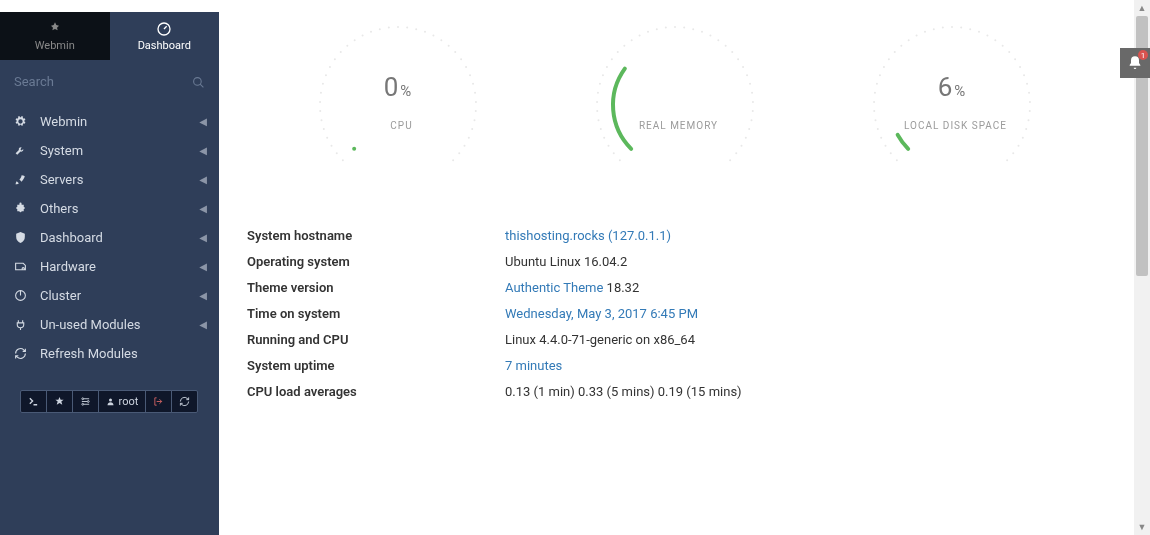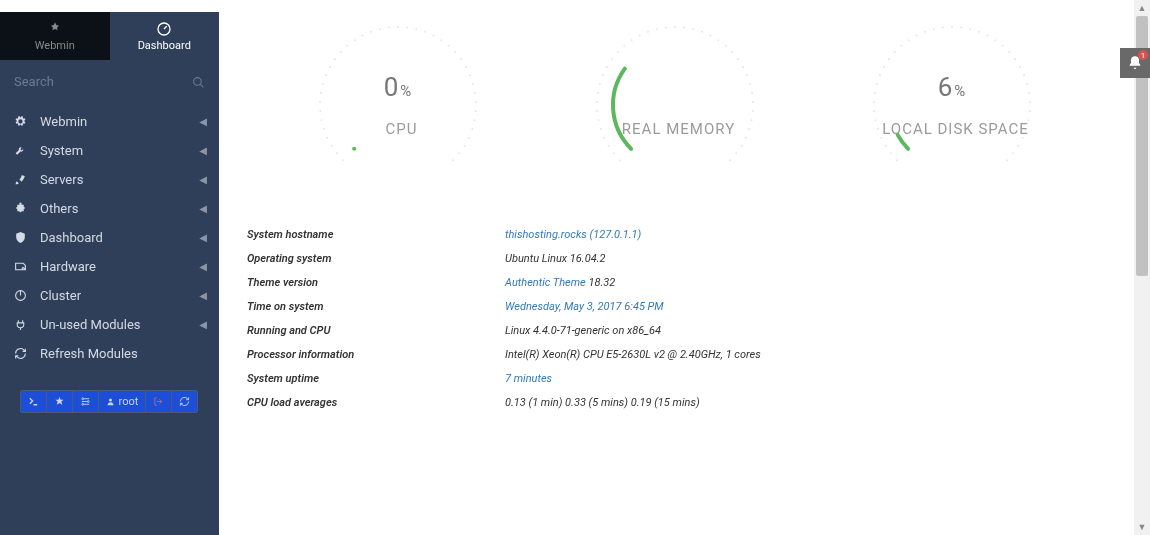--- a/index.html
+++ b/index.html
@@ -16,39 +16,39 @@
 .search input { width: 100%; background: transparent; border: none; color: #cdd4df; font-size: 13px; padding: 6px 4px; outline: none; }
 .search input::placeholder { color: #6a7a94; }
 .search .sicon { position: absolute; right: 14px; top: 14px; color: #6a7a94; }
 
 .nav { padding-top: 4px; }
 .nav-item { display: flex; align-items: center; padding: 7px 14px; font-size: 13px; cursor: pointer; position: relative; color: #d5dbe4; }
 .nav-item .nicon { width: 16px; display: inline-flex; margin-right: 10px; }
 .nav-item .chev { position: absolute; right: 12px; font-size: 10px; color: #8b95a7; }
 
 .toolbar { margin: 22px 14px; display: flex; justify-content: center; }
-.toolbar .tb { border: 1px solid #4a5a76; padding: 4px 7px; font-size: 11px; color: #cdd4df; display: inline-flex; align-items: center; gap: 4px; cursor: pointer; margin-left: -1px; background: #1d4ed8; }
+.toolbar .tb { border: 1px solid #4a5a76; padding: 4px 7px; font-size: 11px; color: #cdd4df; display: inline-flex; align-items: center; gap: 4px; cursor: pointer; margin-left: -1px; background: #0f172a; }
 .toolbar .tb:first-child { border-radius: 2px 0 0 2px; }
 .toolbar .tb:last-child { border-radius: 0 2px 2px 0; }
 .toolbar .tb.red { color: #d06262; }
 
 .main { position: absolute; left: 219px; top: 0; right: 20px; height: 535px; overflow-y: auto; padding-right: 0; }
 .header { display: flex; justify-content: space-between; align-items: center; padding: 18px 28px 14px 28px; }
 .title { font-size: 22px; color: #333; font-weight: 500; }
 .refresh-btn { width: 32px; height: 32px; background: #5cb85c; color: #fff; display: flex; align-items: center; justify-content: center; border-radius: 2px; cursor: pointer; }
 
 .gauges { display: flex; justify-content: space-around; padding: 20px 40px 28px; }
 .gauge { text-align: center; position: relative; width: 180px; }
 .gauge svg { width: 170px; height: 170px; }
 .gauge .val { position: absolute; top: 52px; left: 0; right: 0; font-size: 26px; color: #777; font-weight: 400; }
 .gauge .val .pct { font-size: 15px; margin-left: 2px; }
-.gauge .lbl { font-size: 15px; color: #9b9b9b; letter-spacing: 1px; position: absolute; top: 100px; left: 8px; right: 0; }
+.gauge .lbl { font-size: 10px; color: #9b9b9b; letter-spacing: 1px; position: absolute; top: 100px; left: 8px; right: 0; }
 
 .info { padding: 0 28px 40px; }
-.row { display: flex; font-size: 11px; padding: 5.5px 0; color: #333; font-style: italic; }
+.row { display: flex; font-size: 13px; padding: 5.5px 0; color: #333; }
 .row .k { width: 258px; font-weight: 600; }
 .row .v { flex: 1; }
 .row .v a, .row .v .link { color: #337ab7; text-decoration: none; }
 
 .rscroll { position: absolute; right: 0; top: 0; width: 16px; height: 535px; background: #f1f1f1; }
 .rscroll .up, .rscroll .dn { height: 16px; display: flex; align-items: center; justify-content: center; color: #888; font-size: 9px; }
 .rscroll .thumb { background: #c1c1c1; margin: 0 2px; border-radius: 2px; }
 
 .notif { position: absolute; right: 0; top: 48px; width: 30px; height: 30px; background: #696969; display: flex; align-items: center; justify-content: center; cursor: pointer; }
 .notif .badge { position: absolute; top: 2px; right: 2px; background: #d9534f; color: #fff; font-size: 8px; width: 10px; height: 10px; border-radius: 50%; display: flex; align-items: center; justify-content: center; }
@@ -366,24 +366,20 @@
       </div>
       <div class="row">
         <div class="k">Time on system</div>
         <div class="v"><a href="#" class="link">Wednesday, May 3, 2017 6:45 PM</a></div>
       </div>
       <div class="row">
         <div class="k">Running and CPU</div>
         <div class="v">Linux 4.4.0-71-generic on x86_64</div>
       </div>
       <div class="row">
-        <div class="k">Processor information</div>
-        <div class="v">Intel(R) Xeon(R) CPU E5-2630L v2 @ 2.40GHz, 1 cores</div>
-      </div>
-      <div class="row">
         <div class="k">System uptime</div>
         <div class="v"><a href="#" class="link">7 minutes</a></div>
       </div>
       <div class="row">
         <div class="k">CPU load averages</div>
         <div class="v">0.13 (1 min) 0.33 (5 mins) 0.19 (15 mins)</div>
       </div>
     </div>
 </div>
 

